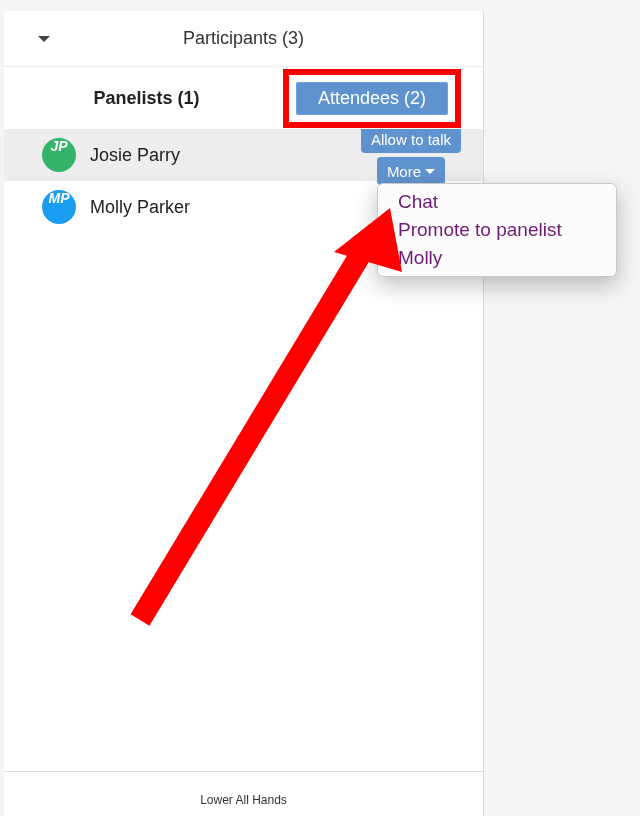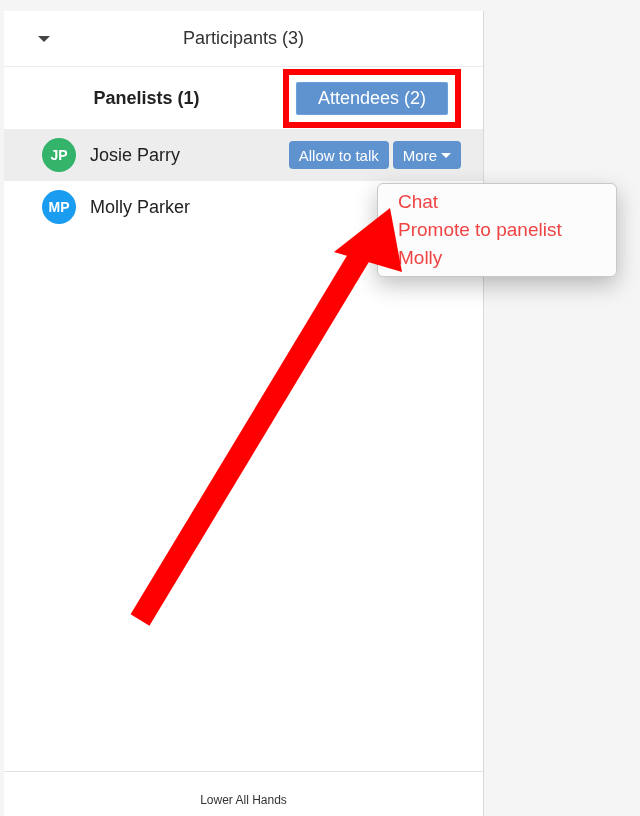--- a/index.html
+++ b/index.html
@@ -102,36 +102,37 @@
       gap: 14px;
     }
     .row.selected {
       background: #ededed;
     }
     .avatar {
       width: 34px;
       height: 34px;
       border-radius: 50%;
       display: flex;
-      align-items: center;
       justify-content: center;
       color: #fff;
       font-size: 14px;
       font-weight: 600;
       flex-shrink: 0;
+      font-style: italic;
     }
     .name {
       font-size: 18px;
       color: #222;
       flex: 1;
     }
     .row-actions {
       display: flex;
       gap: 4px;
       align-items: center;
+      flex-direction: column;
     }
     .btn {
       background: #5f93cf;
       color: #fff;
       border: none;
       border-radius: 4px;
       font-size: 15px;
       padding: 4px 10px;
       cursor: pointer;
       display: flex;
@@ -168,21 +169,21 @@
       width: 240px;
       background: #fcfcfc;
       border: 1px solid #c8c8c8;
       border-radius: 6px;
       box-shadow: 0 8px 22px rgba(0,0,0,0.25);
       padding: 4px 0;
       z-index: 10;
     }
     .context-item {
       font-size: 19px;
-      color: #ef4444;
+      color: #701a75;
       padding: 3px 20px;
       cursor: pointer;
     }
     .arrow-annotation {
       position: absolute;
       z-index: 20;
       pointer-events: none;
     }
   </style>
 </head>

